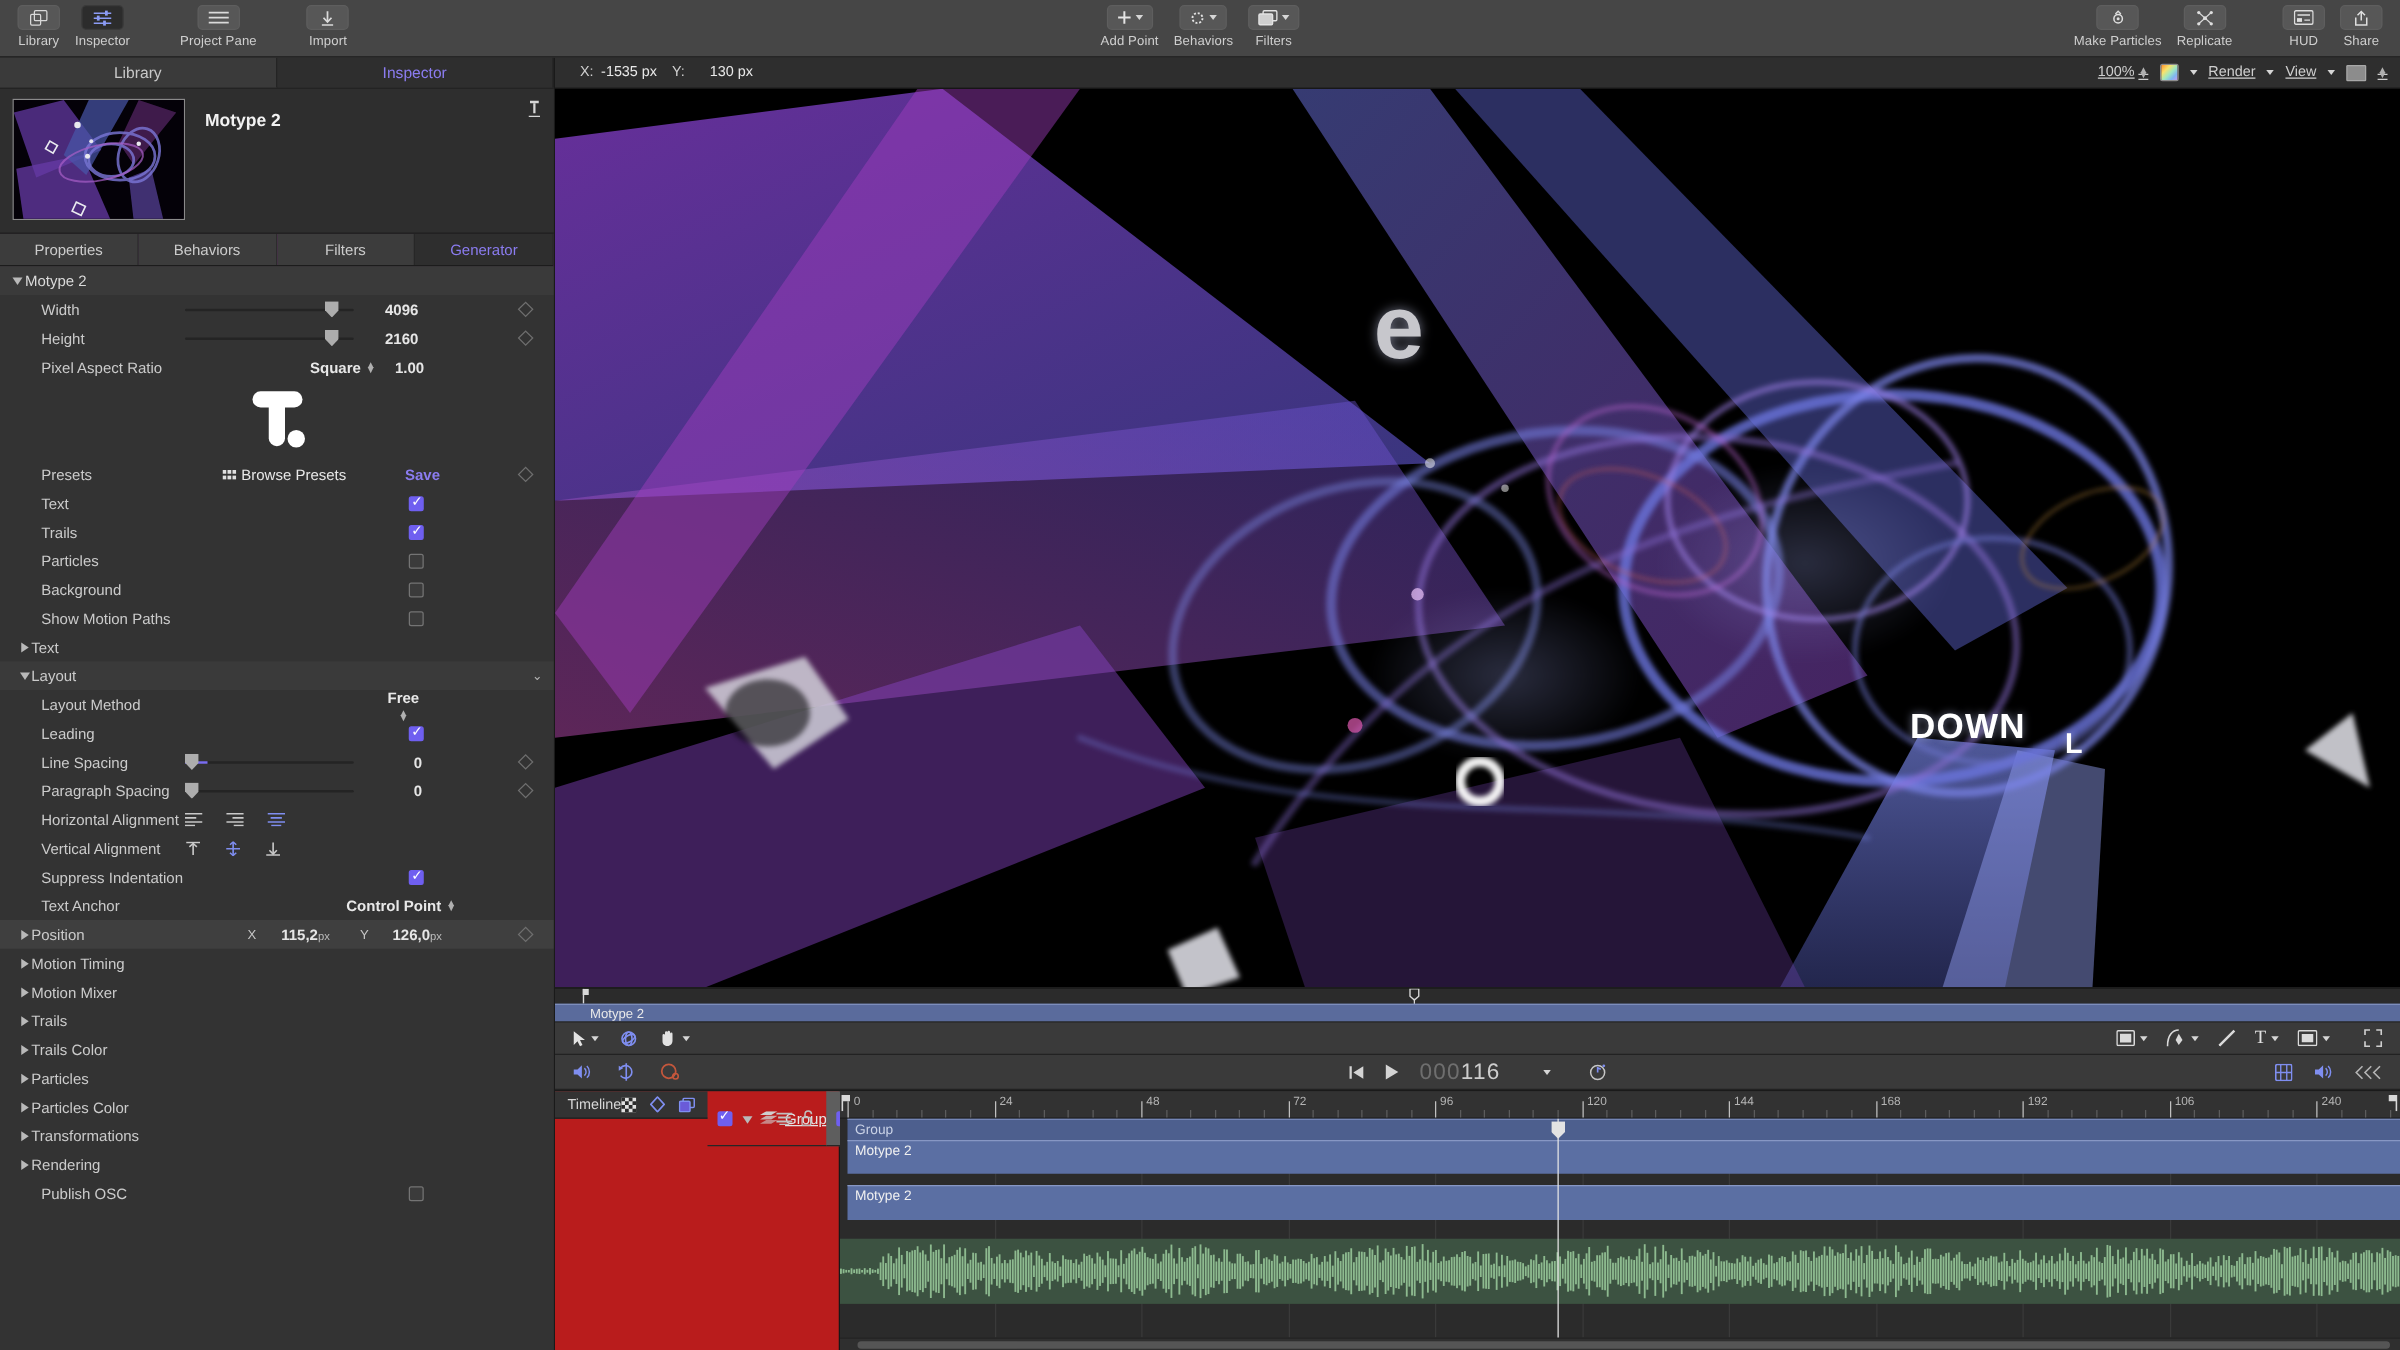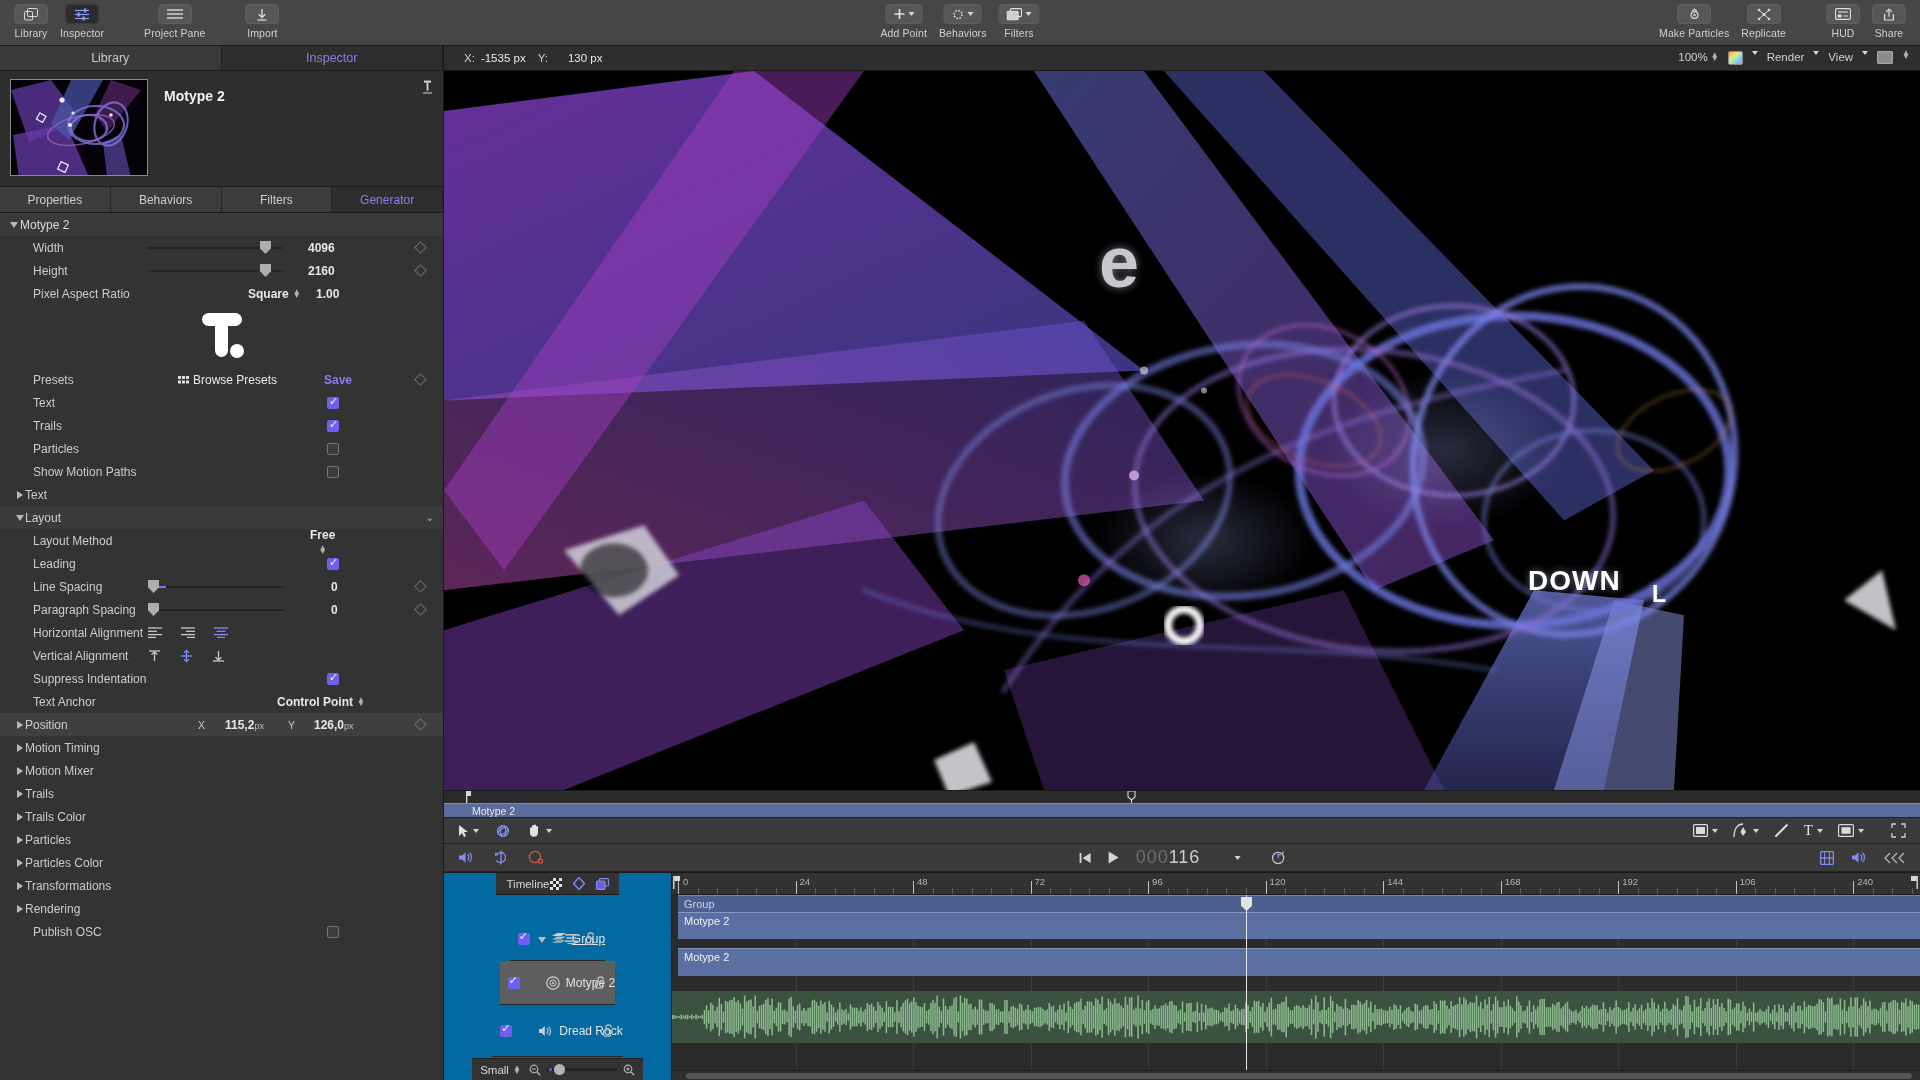--- a/index.html
+++ b/index.html
@@ -76,21 +76,21 @@
   .axis{ position:absolute; font-size:10.5px; color:#c6c6c6;}
   .unit{ font-size:9px; color:#bdbdbd; font-weight:normal;}
   .tlogo{ position:absolute; left:0; right:0; display:flex; justify-content:center; }
   .align-icons{ position:absolute; left:148px; display:flex; gap:19px; align-items:center;}
   .scroll-chev{ position:absolute; right:9px; color:#b5b5b5; font-size:10px;}
   .link-sv{ color:#8b7cf0; font-weight:bold; font-size:12px;}
 
   
   .right{ flex:1; display:flex; flex-direction:column; min-width:0; background:#2b2b2b;}
   .canvas-bar{ height:25px; background:#2e2e2e; display:flex; align-items:center; padding:0 10px; border-bottom:1px solid #1b1b1b; font-size:11.5px; color:#cfcfcf;}
-  .cb-right{ margin-left:auto; display:flex; align-items:flex-start; gap:9px;}
+  .cb-right{ margin-left:auto; display:flex; align-items:center; gap:9px;text-decoration:underline;}
   .coord{ margin-left:10px; display:flex; gap:6px; }
   .coord b{ font-weight:normal; color:#e8e8e8;}
   .gradchip{ width:15px; height:14px; border-radius:2px;
     background:linear-gradient(135deg,#ff8e2a 0%,#f9e36b 30%,#9fe8c1 55%,#7fb6f2 78%,#c49bf0 100%);
     border:1px solid #8d8d8d;}
   .sqchip{ width:16px; height:13px; background:#8c8c8c; border:1px solid #a8a8a8; border-radius:1px;}
 
   .canvas-wrap{ flex:1; position:relative; background:#000; overflow:hidden; min-height:0;}
   .canvas-wrap svg.art{ position:absolute; inset:0; width:100%; height:100%;}
   .vtext{ position:absolute; color:#fff; font-weight:bold; font-family:"Liberation Sans",sans-serif; text-shadow:0 0 7px rgba(200,210,255,.55);}
@@ -105,21 +105,21 @@
 
   .transport{ height:28px; background:#3a3a3a; display:flex; align-items:center; padding:0 14px; position:relative; border-bottom:1px solid #222;}
   .tp-left{ display:flex; align-items:center; gap:19px;}
   .tp-center{ position:absolute; left:50%; transform:translateX(-50%); display:flex; align-items:center; gap:16px;}
   .tc{ font-size:18px; color:#cdcdcd; letter-spacing:1px; font-family:"Liberation Sans",sans-serif;}
   .tc .dim{ color:#6e6e6e;}
   .tp-right{ margin-left:auto; display:flex; align-items:center; gap:17px;}
 
   
   .tl{ height:208px; flex:0 0 208px; display:flex; background:#2b2b2b; border-top:1px solid #1a1a1a;}
-  .tl-left{ width:228px; flex:0 0 228px; background:#0369a1; border-right:1px solid #171717; display:flex; flex-direction:column;align-items:center;}
+  .tl-left{ width:228px; flex:0 0 228px; background:#b91c1c; border-right:1px solid #171717; display:flex; flex-direction:row;}
   .tl-head{ height:22px; display:flex; align-items:center; padding:0 10px; border-bottom:1px solid #1e1e1e; background:#333;}
   .tl-head .ttl{ font-size:11.5px; color:#d6d6d6;}
   .tl-head .icons{ margin-left:auto; display:flex; gap:11px; align-items:center;}
   .tl-subhead{ height:22px; border-bottom:1px solid #1e1e1e; background:#2f2f2f;}
   .layer{ display:flex; align-items:center; height:44px; padding-left:8px; border-bottom:1px solid #272727; position:relative;}
   .layer.sel{ background:#5e5e5e;}
   .layer .lchk{ width:12px;height:12px;border-radius:2px;background:#6f5ff0;position:relative;flex:0 0 12px;}
   .layer .lchk:after{content:"✓";position:absolute;left:1px;top:-3px;font-size:11px;color:#fff;}
   .lname{ font-size:12px; color:#e4e4e4;}
   .lname.u{ text-decoration:underline;}
@@ -462,20 +462,24 @@
         <div class="prow">
           <span class="plabel p-indent2">Text</span>
           <span class="chk on"></span>
         </div>
         <div class="prow">
           <span class="plabel p-indent2">Trails</span>
           <span class="chk on"></span>
         </div>
         <div class="prow">
           <span class="plabel p-indent2">Particles</span>
+          <span class="chk"></span>
+        </div>
+        <div class="prow">
+          <span class="plabel p-indent2">Background</span>
           <span class="chk"></span>
         </div>
         <div class="prow">
           <span class="plabel p-indent2">Show Motion Paths</span>
           <span class="chk"></span>
         </div>
 
         <div class="prow">
           <span class="disc p-indent1">
               <i class="tri-r"></i>

